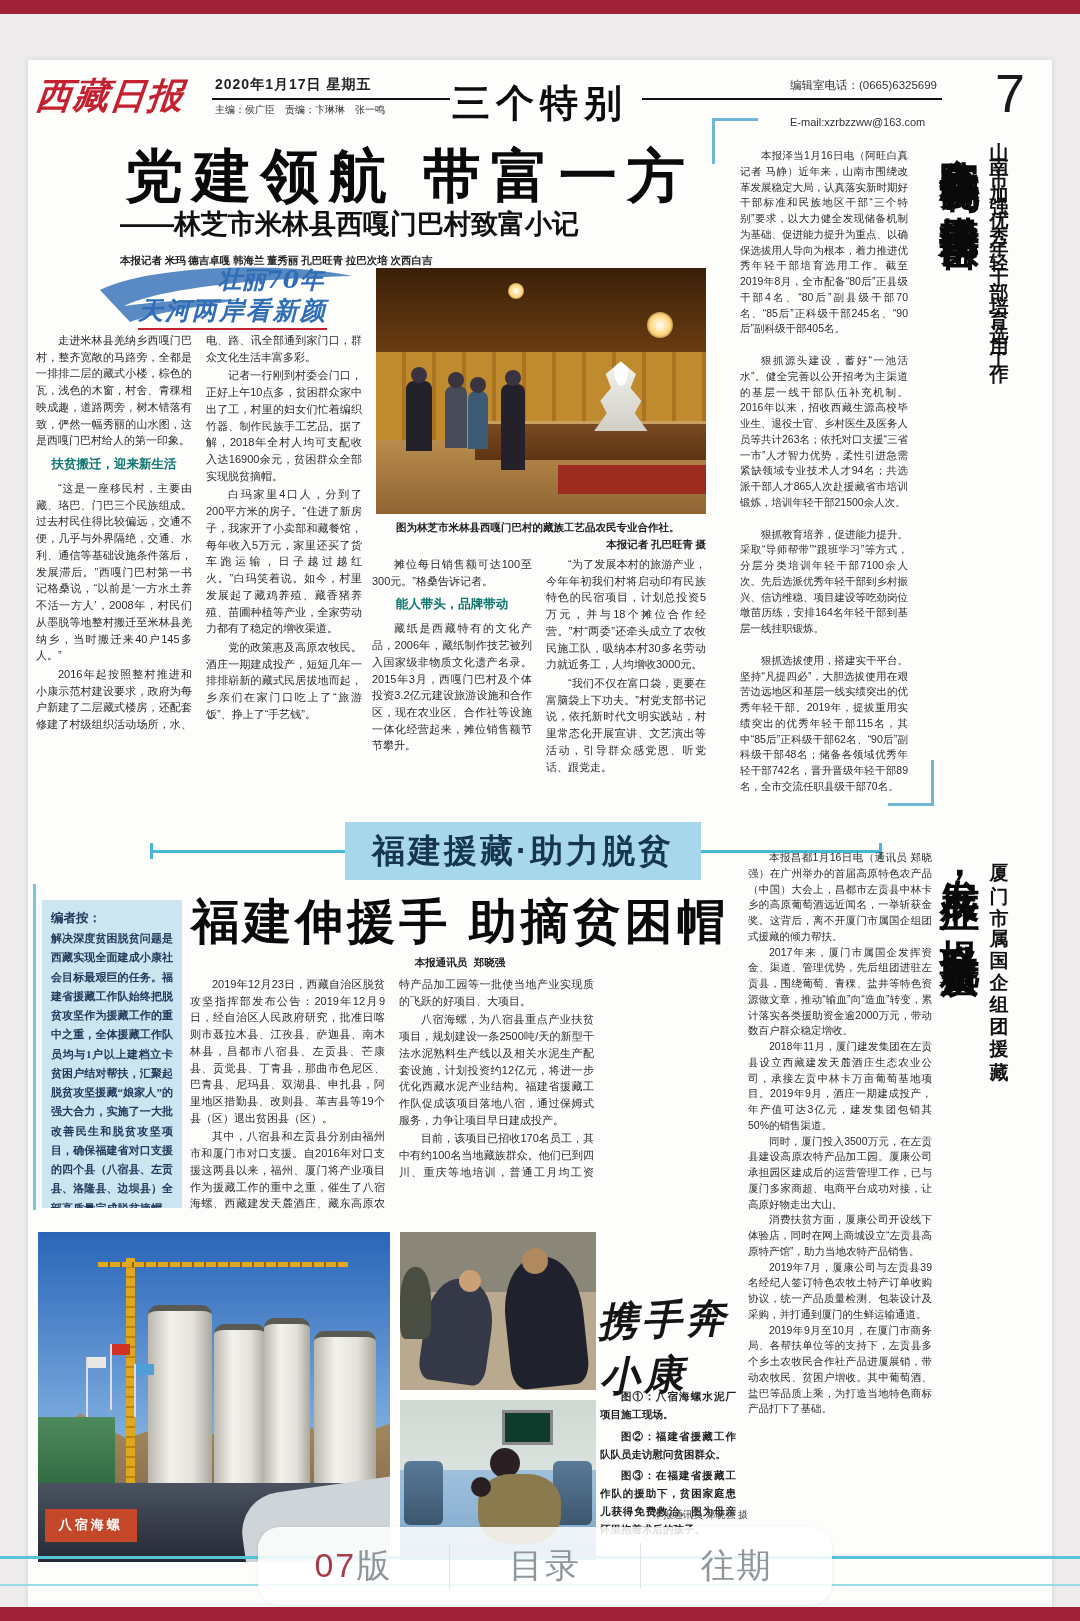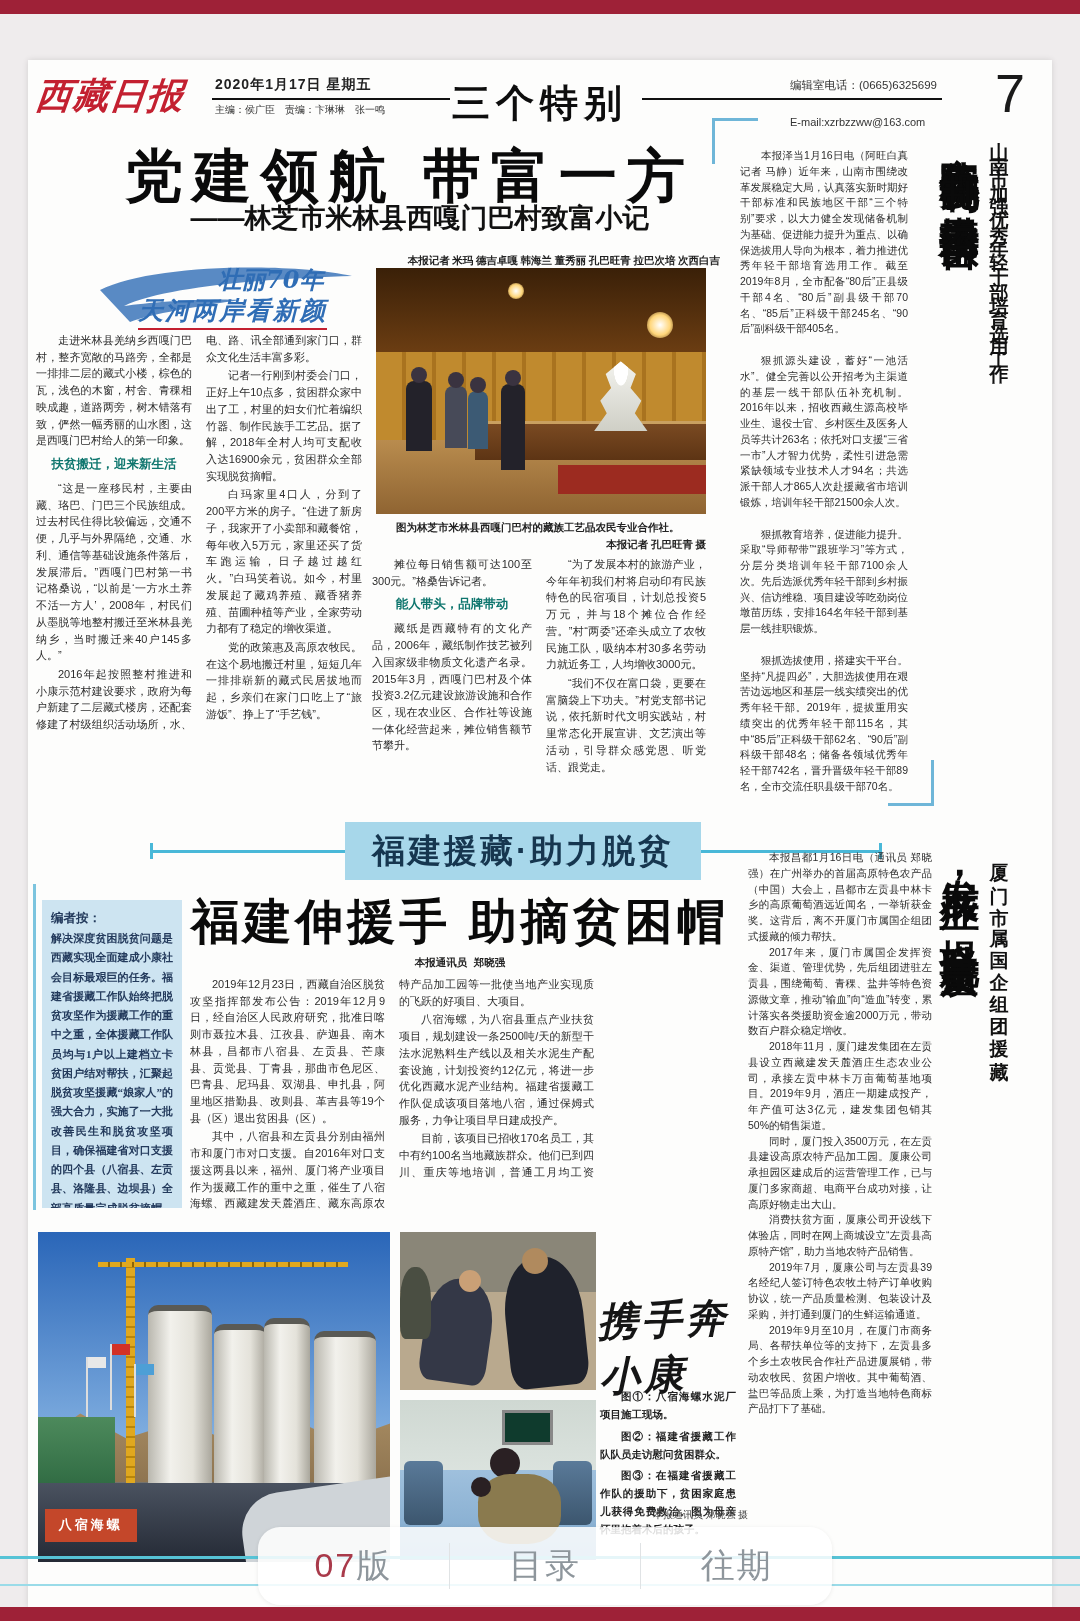--- a/index.html
+++ b/index.html
@@ -16,22 +16,22 @@
   .m-date{left:215px;top:76px;width:260px;font-size:14px;font-weight:bold;letter-spacing:1px;}
   .m-editors{left:215px;top:103px;width:300px;font-size:10px;color:#333;}
   .m-line{height:2px;background:#111;top:98px;}
   .m-sec{left:452px;top:78px;width:180px;font-size:38px;font-weight:bold;letter-spacing:6px;color:#0d0d0d;}
   .m-phone{left:790px;top:78px;width:230px;font-size:11.5px;color:#333;}
   .m-mail{left:790px;top:116px;width:230px;font-size:11px;color:#333;}
   .pageno{left:995px;top:62px;width:50px;font-size:54px;color:#1a1a1a;font-weight:500;}
 
   
   .a1-head{left:55px;top:138px;width:710px;text-align:center;font-size:58px;font-weight:bold;letter-spacing:10px;color:#0a0a0a;}
-  .a1-sub{left:120px;top:200px;width:600px;text-align:center;font-size:27px;font-weight:bold;color:#111;}
-  .a1-by{left:120px;top:254px;width:600px;text-align:right;font-size:10.5px;color:#222;font-family:"Liberation Serif",serif;font-weight:bold;}
+  .a1-sub{left:120px;top:206px;width:600px;text-align:left;font-size:27px;font-weight:bold;color:#111;}
+  .a1-by{left:120px;top:254px;width:600px;text-align:left;font-size:10.5px;color:#222;font-family:"Liberation Serif",serif;font-weight:bold;}
 
   .collogo{left:90px;top:262px;width:280px;height:66px;}
   .collogo .l1{position:absolute;left:128px;top:2px;font-size:24px;font-weight:bold;font-style:italic;color:#2f6db5;font-family:"DejaVu Serif",serif;}
   .collogo .l2{position:absolute;left:48px;top:32px;font-size:25px;font-weight:bold;font-style:italic;color:#2f6db5;font-family:"DejaVu Serif",serif;letter-spacing:2px;border-bottom:2px solid #c32030;padding-bottom:1px;}
 
   .cols2{column-count:2;column-gap:14px;}
   .btxt p{margin:0 0 2px 0;font-size:11px;line-height:1.52;text-align:justify;text-indent:2em;color:#2c2c2c;}
   .btxt h4{margin:7px 0;font-size:12.5px;text-align:center;color:#0f766e;}
   .a1-left{left:36px;top:332px;width:326px;height:466px;overflow:hidden;}
   .a1-mid{left:372px;top:556px;width:334px;height:244px;overflow:hidden;}
@@ -161,21 +161,21 @@
     <span class="l2">天河两岸看新颜</span>
   </div>
 
   <div class="abs a1-left cols2 btxt">
     <p>走进米林县羌纳乡西嘎门巴村，整齐宽敞的马路旁，全都是一排排二层的藏式小楼，棕色的瓦，浅色的木窗，村舍、青稞相映成趣，道路两旁，树木错落有致，俨然一幅秀丽的山水图，这是西嘎门巴村给人的第一印象。</p>
     <h4>扶贫搬迁，迎来新生活</h4>
     <p>“这是一座移民村，主要由藏、珞巴、门巴三个民族组成。过去村民住得比较偏远，交通不便，几乎与外界隔绝，交通、水利、通信等基础设施条件落后，发展滞后。”西嘎门巴村第一书记格桑说，“以前是‘一方水土养不活一方人’，2008年，村民们从墨脱等地整村搬迁至米林县羌纳乡，当时搬迁来40户145多人。”</p>
     <p>2016年起按照整村推进和小康示范村建设要求，政府为每户新建了二层藏式楼房，还配套修建了村级组织活动场所，水、电、路、讯全部通到家门口，群众文化生活丰富多彩。</p>
     <p>记者一行刚到村委会门口，正好上午10点多，贫困群众家中出了工，村里的妇女们忙着编织竹器、制作民族手工艺品。据了解，2018年全村人均可支配收入达16900余元，贫困群众全部实现脱贫摘帽。</p>
     <p>白玛家里4口人，分到了200平方米的房子。“住进了新房子，我家开了小卖部和藏餐馆，每年收入5万元，家里还买了货车跑运输，日子越过越红火。”白玛笑着说。如今，村里发展起了藏鸡养殖、藏香猪养殖、苗圃种植等产业，全家劳动力都有了稳定的增收渠道。</p>
-    <p>党的政策惠及高原农牧民。在这个易地搬迁村里，短短几年一排排崭新的藏式民居拔地而起，乡亲们在家门口吃上了“旅游饭”、挣上了“手艺钱”。</p>
+    <p>党的政策惠及高原农牧民。酒庄一期建成投产，短短几年一排排崭新的藏式民居拔地而起，乡亲们在家门口吃上了“旅游饭”、挣上了“手艺钱”。</p>
   </div>
 
   <div class="abs photo1">
     <div class="p1-wall"></div>
     <div class="p1-ceiling"></div>
     <div class="p1-lamp" style="left:82%;top:18%;width:26px;height:26px;"></div>
     <div class="p1-lamp" style="left:40%;top:6%;width:16px;height:16px;"></div>
     <div class="p1-floor"></div>
     <div class="p1-counter"></div>
     <div class="p1-carpet"></div>

